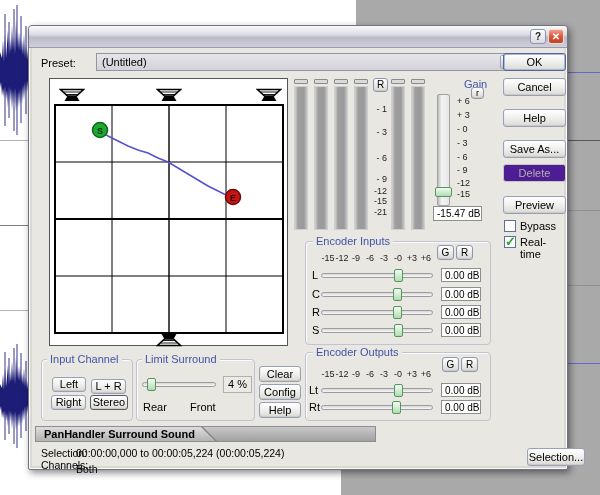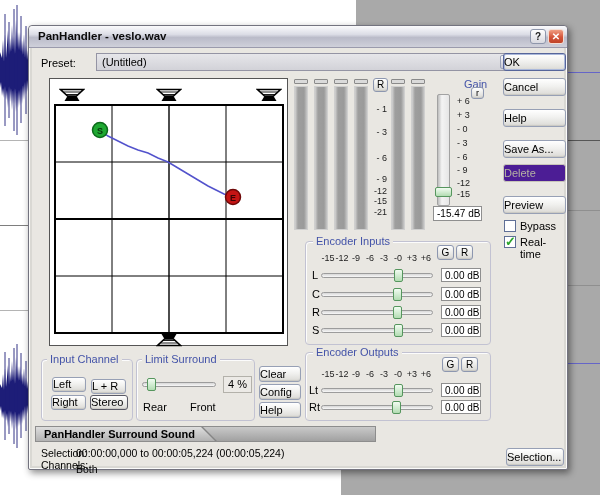--- a/index.html
+++ b/index.html
@@ -31,21 +31,21 @@
   .combo { position:absolute; left:67px; top:27px; width:422px; height:18px;
     background:linear-gradient(180deg,#e6e6ea,#d2d2d8); border:1px solid #9494a4; }
   .combo-text { position:absolute; left:5px; top:2px; font-size:11px; }
   .combo-arrow { position:absolute; right:1px; top:1px; width:16px; height:14px;
     background:linear-gradient(180deg,#fdfdfe,#dcdde6 50%,#c6c7d2); border:1px solid #9aa2b8; border-radius:2px; }
   .combo-arrow::after { content:""; position:absolute; left:4px; top:5px; border-left:4px solid transparent;
     border-right:4px solid transparent; border-top:4px solid #2c3c64; }
 
   
   .btn { position:absolute; background:linear-gradient(180deg,#ffffff,#f1f1ef 45%,#dbdad6);
-    border:1px solid #97a0b5; border-radius:3px; font-size:11px; text-align:left;
+    border:1px solid #97a0b5; border-radius:3px; font-size:11px; text-align:center;
     box-shadow:inset 0 -1px 1px #c9c8c4; cursor:default; }
   .btn.default { border-color:#56659a; box-shadow:inset 0 0 0 1px #aab8da, inset 0 -1px 1px #c9c8c4; }
   .btn.disabled { background:#4c1d95; border-color:#c8c5b9; color:#b5b2a3; box-shadow:none; }
   .side-btn { left:474px; width:63px; height:18px; line-height:16px; }
   .mini-btn { background:linear-gradient(180deg,#ffffff,#eeeeec 45%,#d9d8d4); border:1px solid #8d97b0;
     border-radius:3px; position:absolute; text-align:center; font-size:10px; line-height:12px; box-shadow:inset 0 -1px 1px #c9c8c4; }
 
   
   .cbrow { position:absolute; left:475px; height:13px; }
   .cb { position:absolute; left:0; top:0; width:12px; height:12px; background:#fff; border:1px solid #5f6f96; }
@@ -117,21 +117,20 @@
   <path stroke="#1d1d78" stroke-width="0.9" fill="none" d="M5 14 V126 M9 22 V118 M14 9 V131 M17 5 V135 M21 16 V123 M26 26 V114 M29 34 V106"></path>
 </svg>
 <svg class="wave" style="top:340px;width:34px;height:112px" viewBox="0 0 34 112">
   <path fill="#1d1d78" d="M0 56 L0 44 L2 48 L3 34 L4 50 L5 28 L6 47 L7 37 L8 25 L9 45 L10 31 L11 42 L12 21 L13 41 L14 29 L15 44 L16 17 L17 39 L18 26 L19 41 L20 26 L21 42 L22 33 L23 45 L24 28 L25 47 L26 37 L27 49 L28 41 L29 50 L30 45 L31 52 L32 47 L33 53 L34 50 L34 62 L33 60 L32 68 L31 62 L30 71 L29 63 L28 74 L27 65 L26 77 L25 66 L24 81 L23 69 L22 84 L21 71 L20 86 L19 73 L18 87 L17 74 L16 90 L15 71 L14 84 L13 73 L12 89 L11 71 L10 82 L9 70 L8 87 L7 73 L6 81 L5 70 L4 79 L3 71 L2 78 L1 66 L0 71 Z"></path>
   <path stroke="#1d1d78" stroke-width="0.9" fill="none" d="M5 12 V100 M9 18 V94 M14 8 V104 M17 4 V108 M21 13 V98 M26 21 V91"></path>
 </svg>
 
 <div class="dialog">
 
   <div class="titlebar">
-    <span class="title-text">PanHandler - veslo.wav</span>
     <div class="tb-btn tb-help"><span>?</span></div>
     <div class="tb-btn tb-close"><span>✕</span></div>
   </div>
 
   <span class="lbl" style="left:12px;top:31px">Preset:</span>
   <div class="combo">
     <span class="combo-text">(Untitled)</span>
     <span class="combo-arrow"></span>
   </div>
 
@@ -308,15 +307,15 @@
 
   <div class="status-strip">
     <div class="status-tab-shadow"></div>
     <div class="status-tab">PanHandler Surround Sound</div>
   </div>
 
   <span class="sel-text" style="left:12px;top:421px">Selection:</span>
   <span class="sel-text" style="left:47px;top:421px">00:00:00,000 to 00:00:05,224 (00:00:05,224)</span>
   <span class="sel-text" style="left:12px;top:433px">Channels:</span>
   <span class="sel-text" style="left:47px;top:437px">Both</span>
-  <div class="btn" style="left:477px;top:422px;width:58px;height:18px;line-height:16px">Selection...</div>
+  <div class="btn" style="left:498px;top:422px;width:58px;height:18px;line-height:16px">Selection...</div>
 
 </div>
 
 </body></html>

